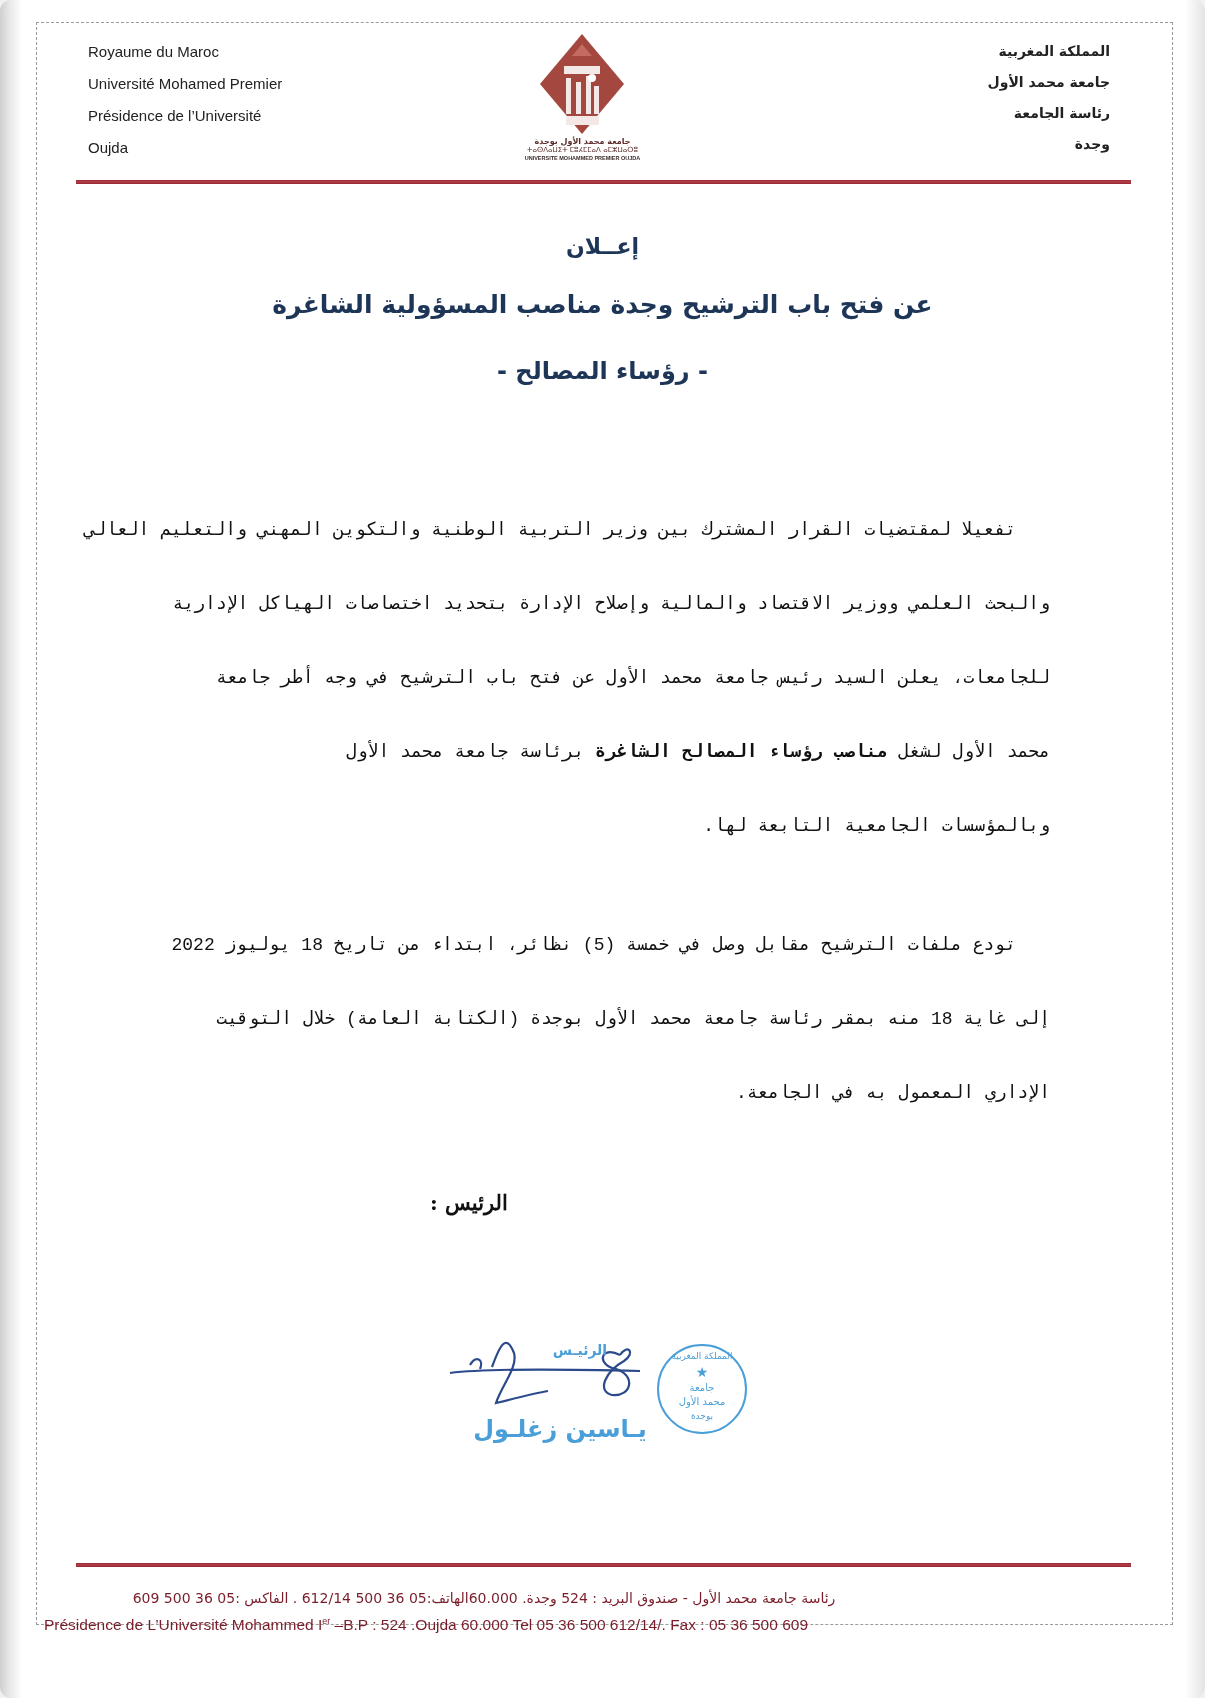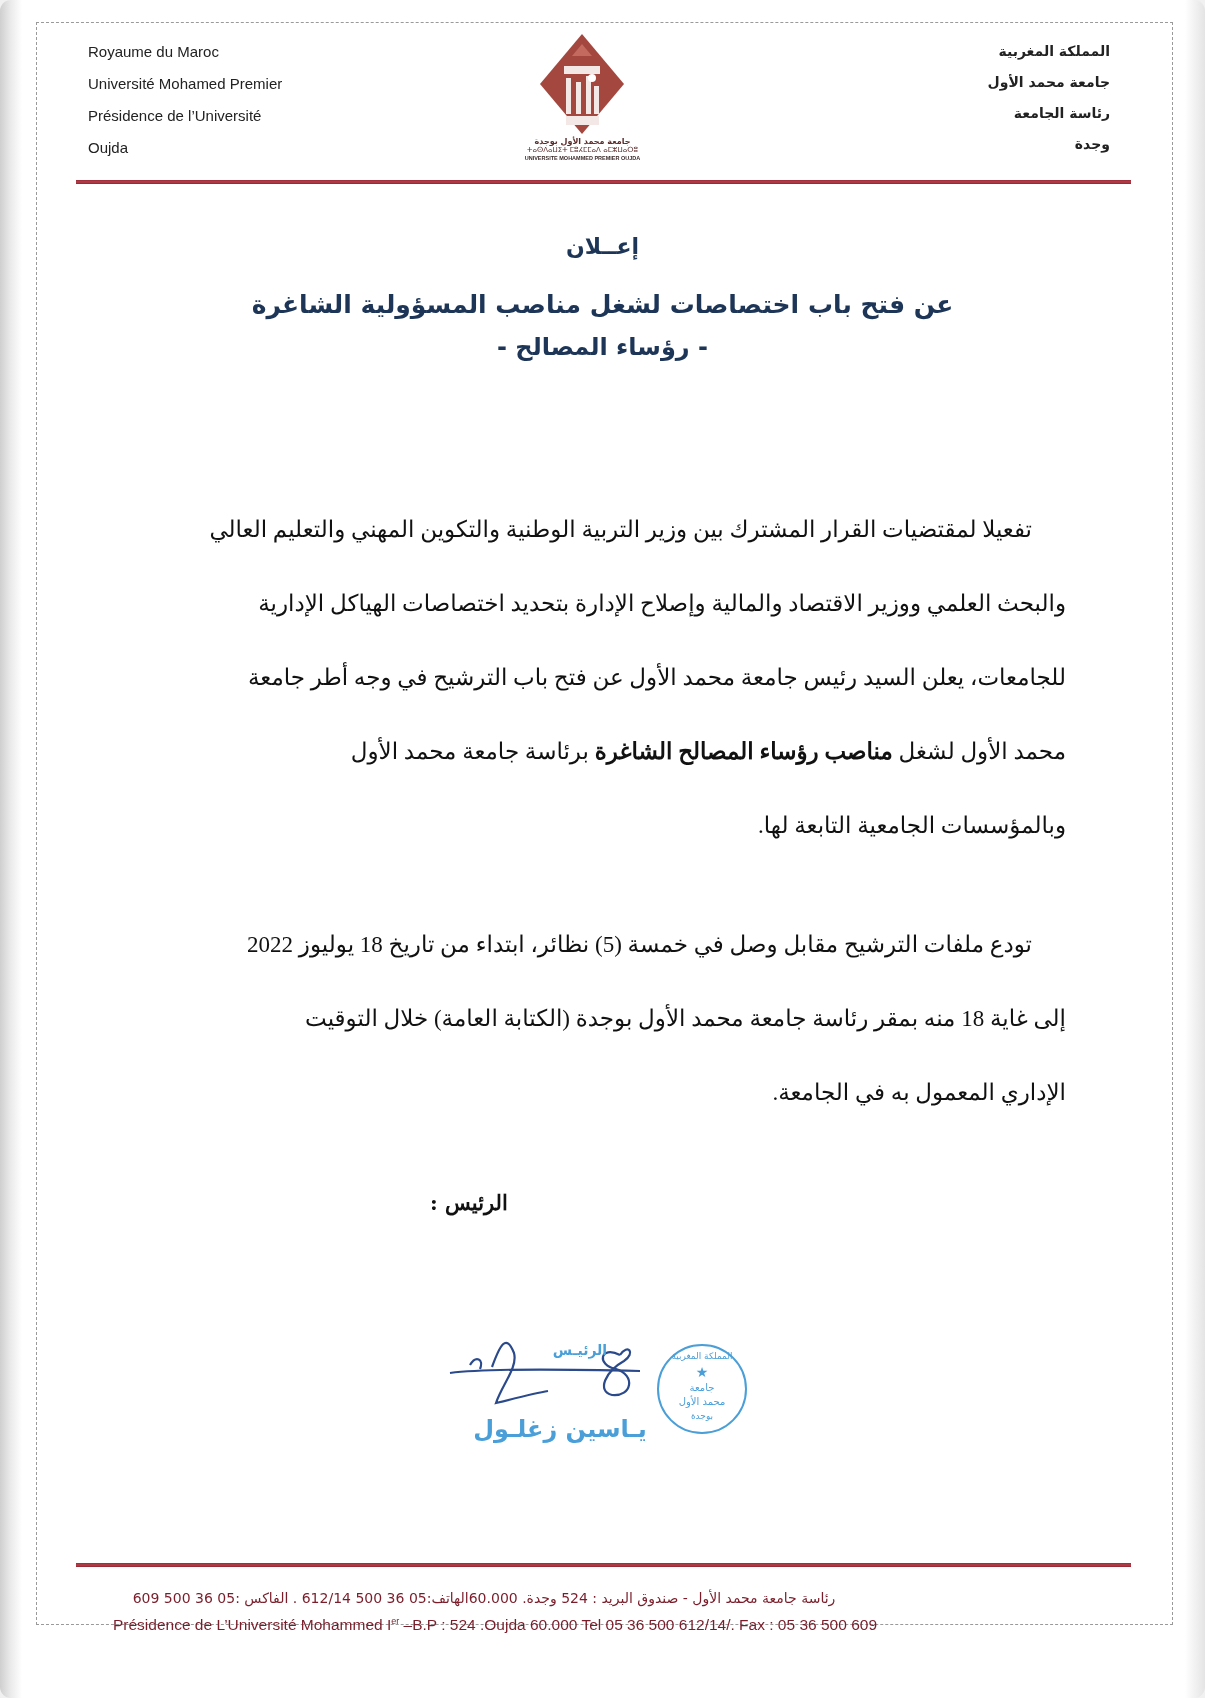--- a/index.html
+++ b/index.html
@@ -21,31 +21,31 @@
   .logo { position:absolute; left:520px; top:32px; width:125px; height:135px; }
   .logo-caption { position:absolute; left:520px; top:138px; width:125px; text-align:center; font-size:7px; line-height:8px; color:#5a2a2a; }
   .logo-caption .ar { direction:rtl; font-weight:bold; font-size:8px; }
   .logo-caption .en { font-family:"Liberation Sans", sans-serif; font-weight:bold; font-size:5.5px; color:#3a2a2a; }
   .rule { position:absolute; left:76px; width:1055px; height:4px; background:linear-gradient(180deg,#9c2a36,#b5404a,#8f2530); }
   .rule.top { top:180px; }
   .rule.bottom { top:1563px; }
   .titles { position:absolute; left:0; width:1205px; top:232px; text-align:center; direction:rtl; color:#1d3557; font-weight:bold; }
   .titles .t1 { font-size:22px; line-height:30px; }
   .titles .t2 { font-size:25px; line-height:30px; margin-top:28px; }
-  .titles .t3 { font-size:24px; line-height:30px; margin-top:12px; }
-  .body { position:absolute; left:136px; width:930px; direction:rtl; text-align:justify; text-align-last:right; font-family:Liberation Serif, serif; font-size:23px; color:#111; }
+  .titles .t3 { font-size:24px; line-height:30px; margin-top:36px; }
+  .body { position:absolute; left:120px; width:930px; direction:rtl; text-align:justify; text-align-last:right; font-family:Liberation Mono, monospace; font-size:18px; color:#111; }
   .body .line { height:74px; line-height:40px; white-space:nowrap; }
   .p1 { top:510px; }
   .p2 { top:925px; }
   .indent { padding-right:34px; }
   .bold { font-weight:bold;margin-top:37px; }
   .signer-title { position:absolute; left:430px; top:1190px; direction:rtl; font-family:"DejaVu Serif", serif; font-weight:bold; font-size:21px; color:#111; }
   .sig-area { position:absolute; left:440px; top:1325px; width:320px; height:140px; }
   .footer-ar { position:absolute; left:0; width:968px; top:1590px; text-align:center; font-size:14px; color:#7a1d2a; direction:rtl; }
-  .footer-fr { position:absolute; left:0; width:990px; top:1616px; text-align:center; font-family:"Liberation Sans", sans-serif; font-size:15.5px; color:#7a1d2a; }
+  .footer-fr { position:absolute; left:0; width:990px; top:1616px; text-align:left; font-family:"Liberation Sans", sans-serif; font-size:15.5px; color:#7a1d2a;padding-left:44px; }
   .footer-fr sup { font-size:9px; }
 </style>
 </head>
 <body>
 
 <div class="page">
   <div class="frame"></div>
 
   <div class="hdr-left">
     <div>Royaume du Maroc</div>
@@ -75,21 +75,21 @@
   <div class="logo-caption">
     <div class="ar">جامعة محمد الأول بوجدة</div>
     <div>ⵜⴰⵙⴷⴰⵡⵉⵜ ⵎⵓⵃⵎⵎⴰⴷ ⴰⵎⵣⵡⴰⵔⵓ</div>
     <div class="en">UNIVERSITE MOHAMMED PREMIER OUJDA</div>
   </div>
 
   <div class="rule top"></div>
 
   <div class="titles">
     <div class="t1">إعــلان</div>
-    <div class="t2">عن فتح باب اختصاصات لشغل مناصب المسؤولية الشاغرة</div>
+    <div class="t2">عن فتح باب الترشيح وجدة مناصب المسؤولية الشاغرة</div>
     <div class="t3">- رؤساء المصالح -</div>
   </div>
 
   <div class="body p1">
     <div class="line indent">تفعيلا لمقتضيات القرار المشترك بين وزير التربية الوطنية والتكوين المهني والتعليم العالي</div>
     <div class="line">والبحث العلمي ووزير الاقتصاد والمالية وإصلاح الإدارة بتحديد اختصاصات الهياكل الإدارية</div>
     <div class="line">للجامعات، يعلن السيد رئيس جامعة محمد الأول عن فتح باب الترشيح في وجه أطر جامعة</div>
     <div class="line"><span>محمد الأول لشغل </span><span class="bold">مناصب رؤساء المصالح الشاغرة</span><span> برئاسة جامعة محمد الأول</span></div>
     <div class="line">وبالمؤسسات الجامعية التابعة لها.</div>
   </div>

